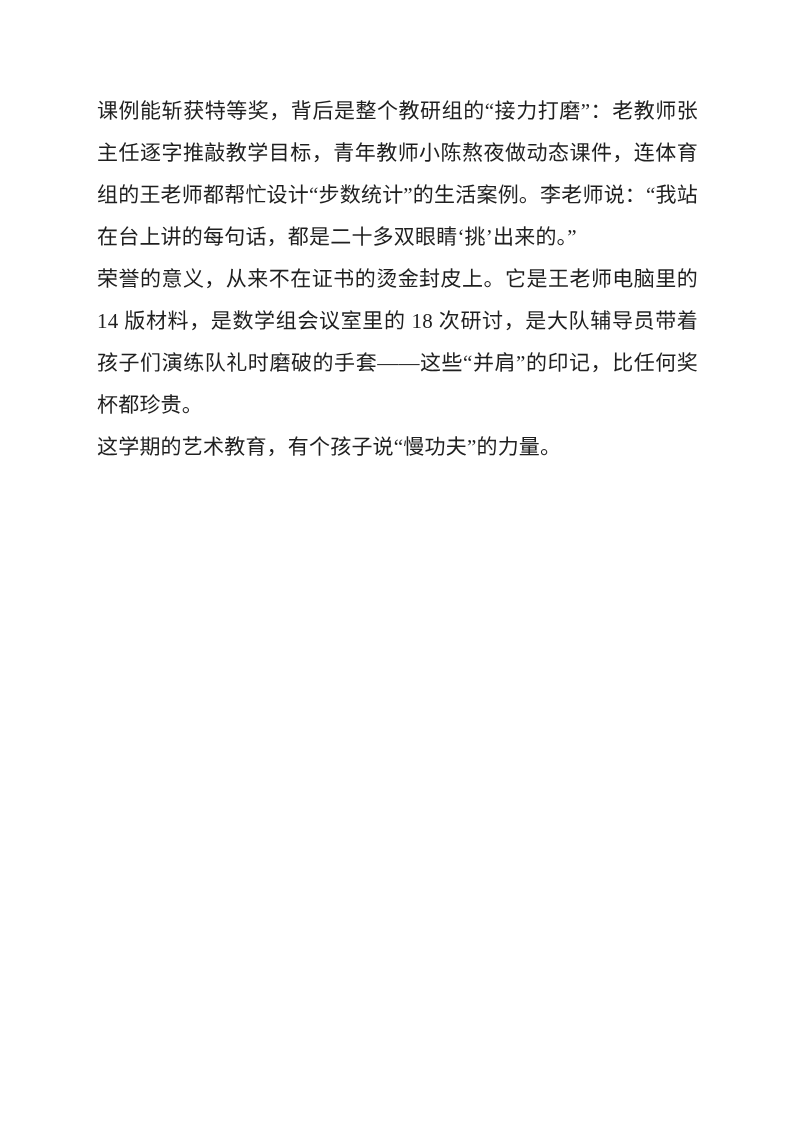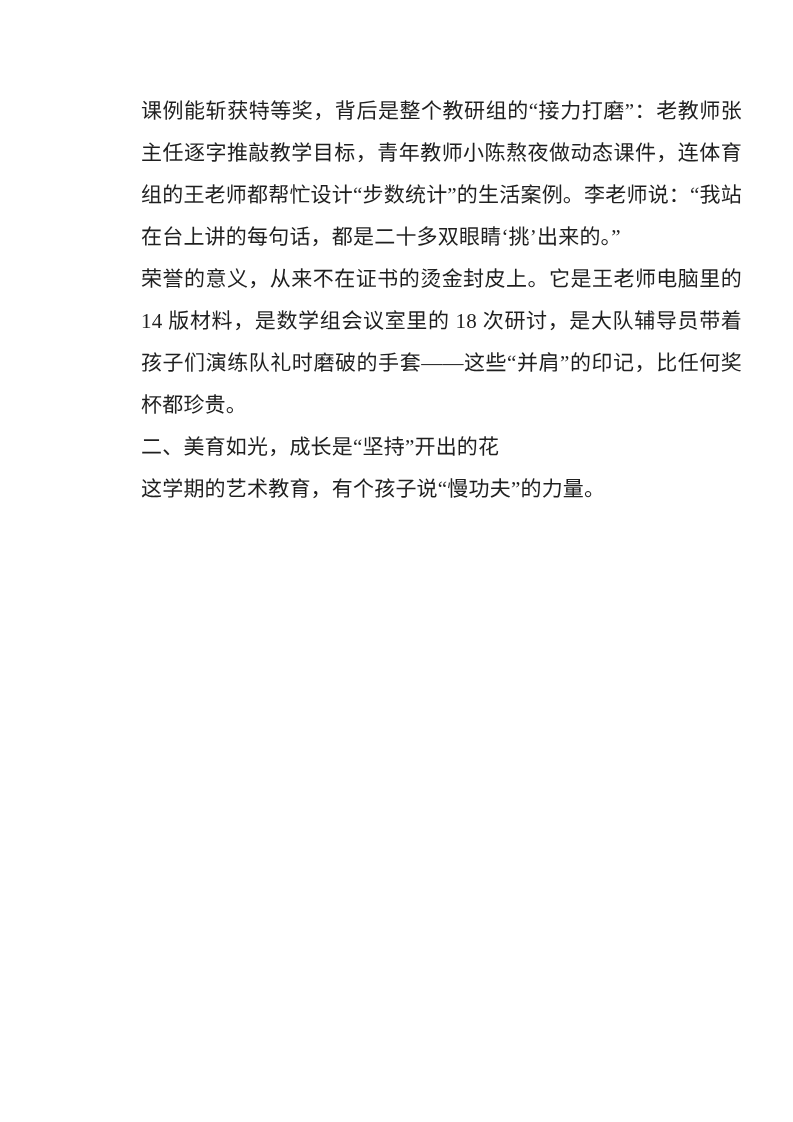--- a/index.html
+++ b/index.html
@@ -14,21 +14,20 @@
     background: #ffffff;
     overflow: hidden;
     font-family: "Liberation Serif", "DejaVu Serif", serif;
   }
   .doc-body {
     position: absolute;
     left: 97px;
     top: 90px;
     width: 601px;
     color: #1f1f1f;
-    margin-left: 44px;
   }
   .doc-body p {
     margin: 0;
     padding: 0;
     font-size: 21px;
     line-height: 42px;
     text-align: justify;
     text-justify: inter-ideograph;
     letter-spacing: 0.2px;
     word-break: break-all;
@@ -37,16 +36,15 @@
     text-align: left;
   }
 </style>
 </head>
 <body>
 
 <div class="page">
   <div class="doc-body">
     <p>课例能斩获特等奖，背后是整个教研组的“接力打磨”：老教师张主任逐字推敲教学目标，青年教师小陈熬夜做动态课件，连体育组的王老师都帮忙设计“步数统计”的生活案例。李老师说：“我站在台上讲的每句话，都是二十多双眼睛‘挑’出来的。”</p>
     <p>荣誉的意义，从来不在证书的烫金封皮上。它是王老师电脑里的 14 版材料，是数学组会议室里的 18 次研讨，是大队辅导员带着孩子们演练队礼时磨破的手套——这些“并肩”的印记，比任何奖杯都珍贵。</p>
-    <p class="heading">二、美育如光，成长是“坚持”开出的花</p>
     <p>这学期的艺术教育，有个孩子说“慢功夫”的力量。</p>
   </div>
 </div>
 
 </body></html>

